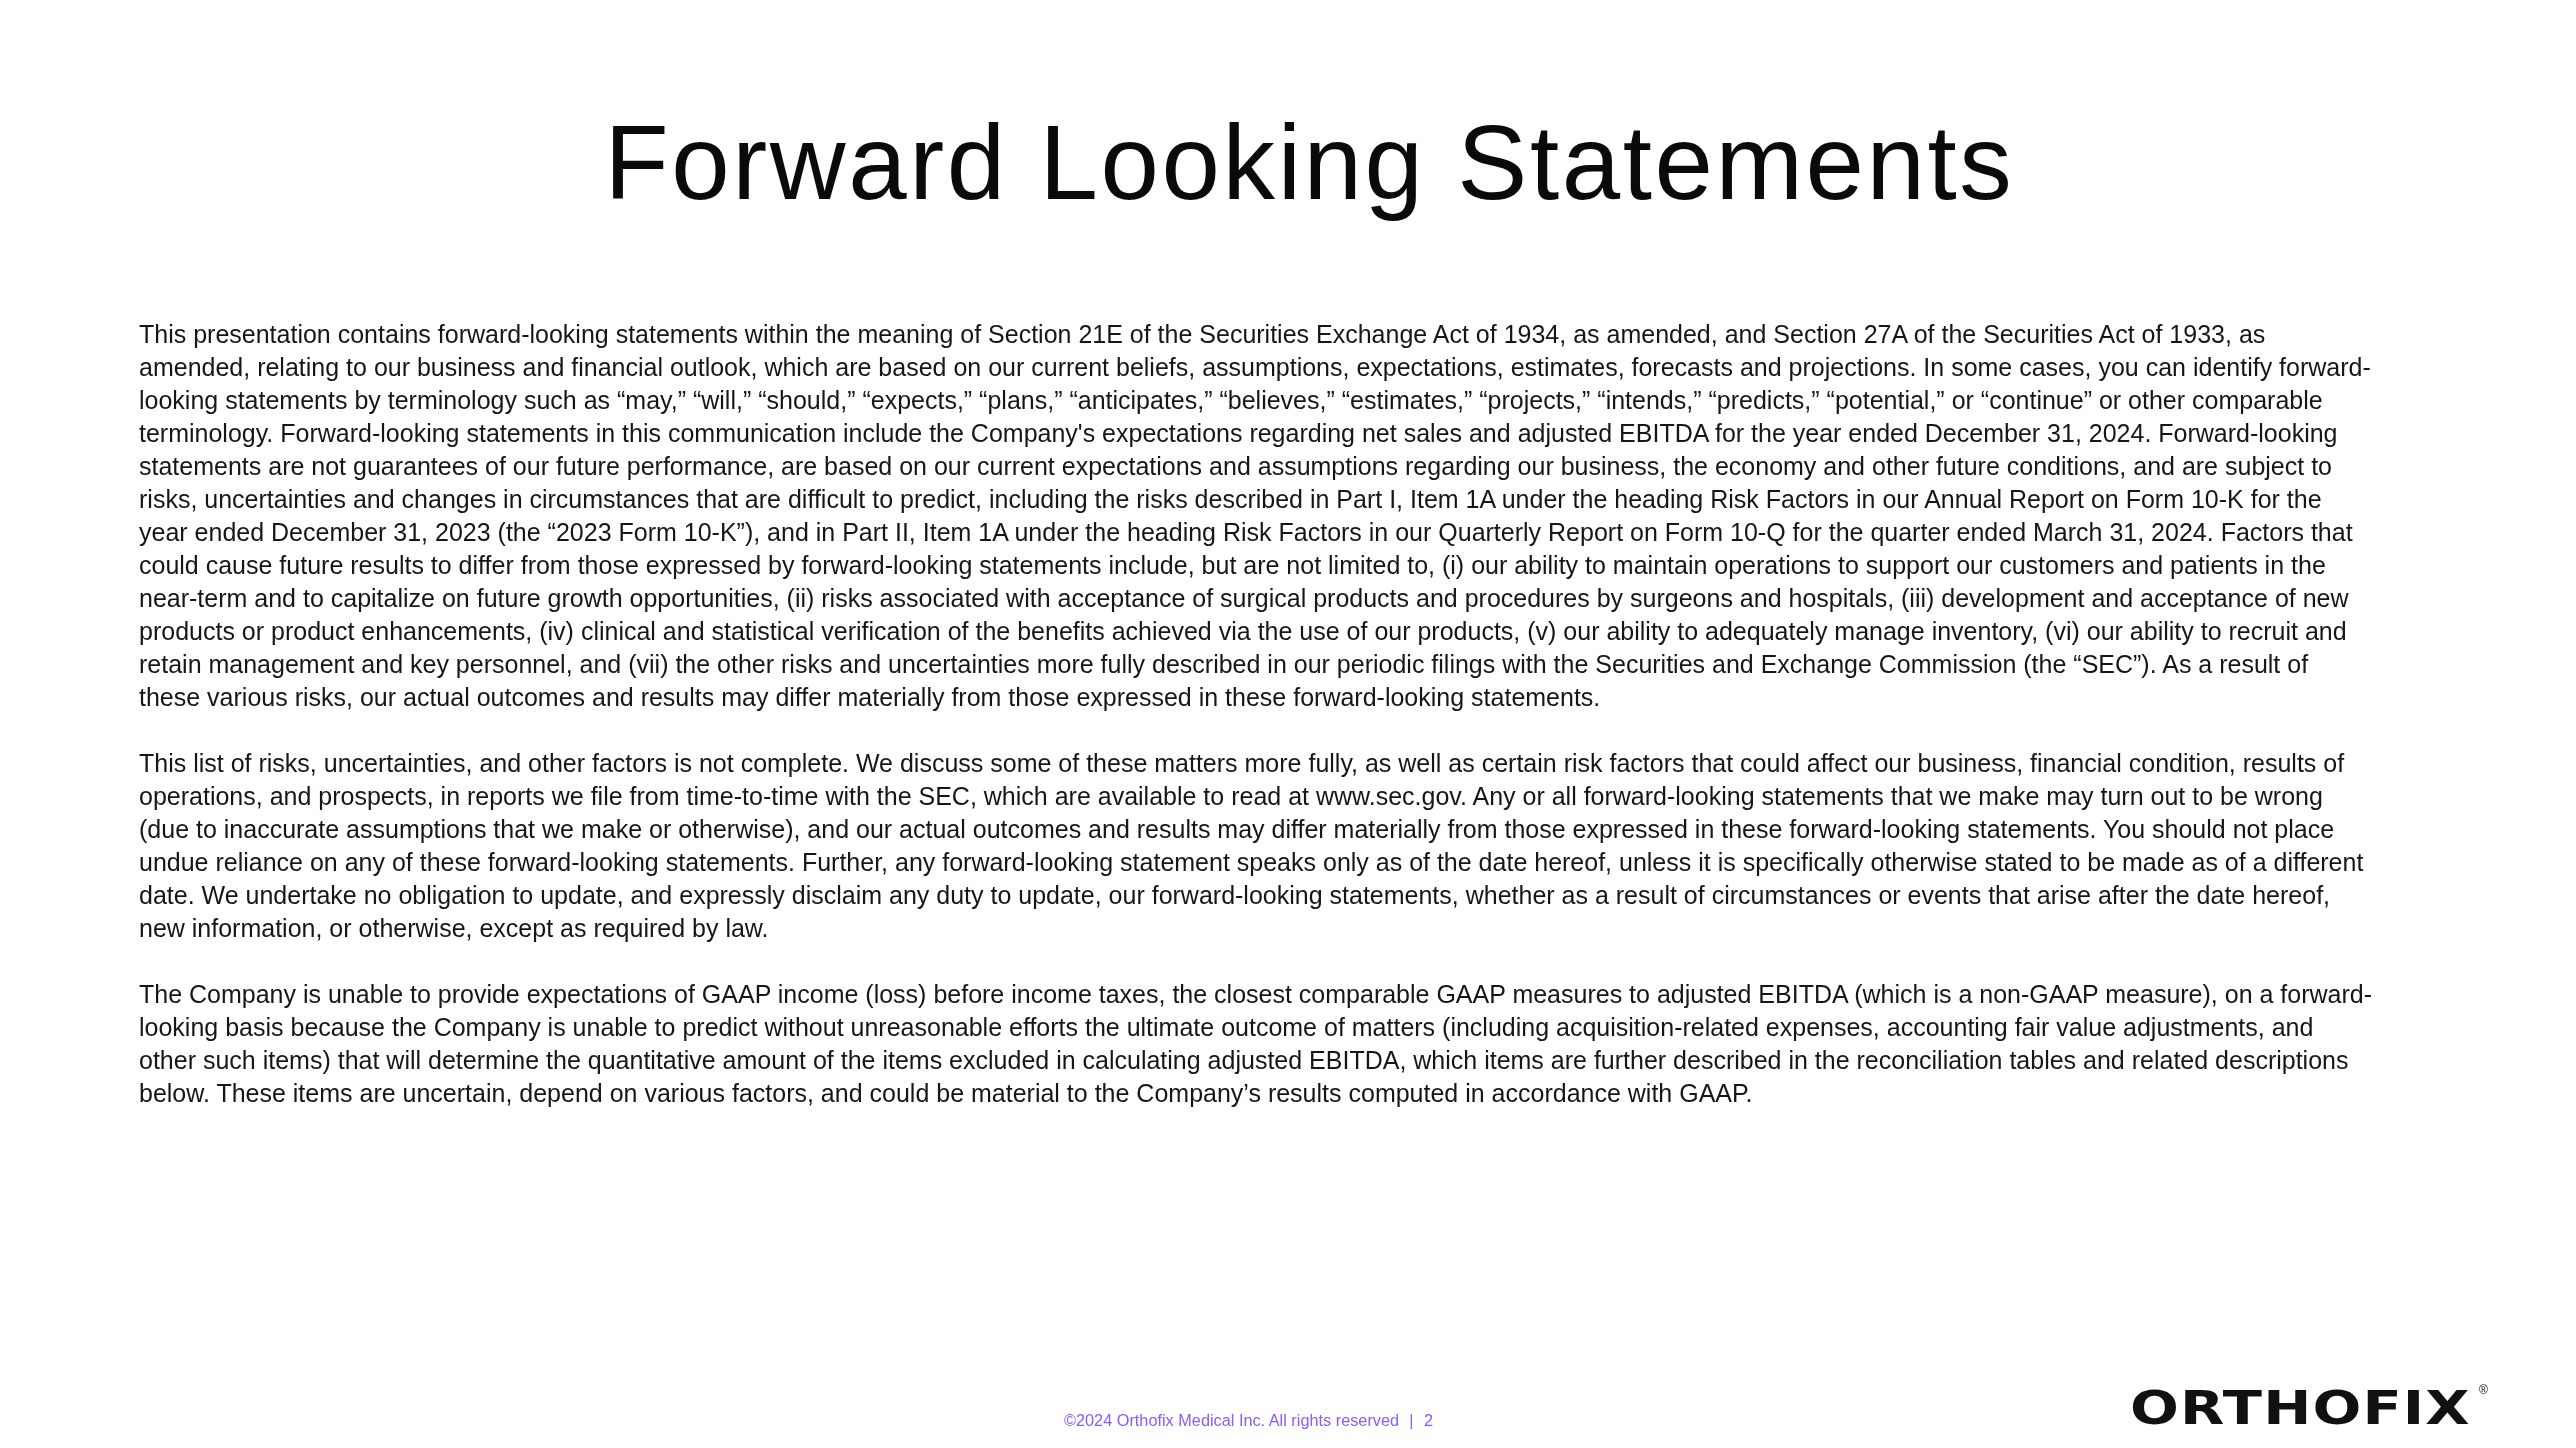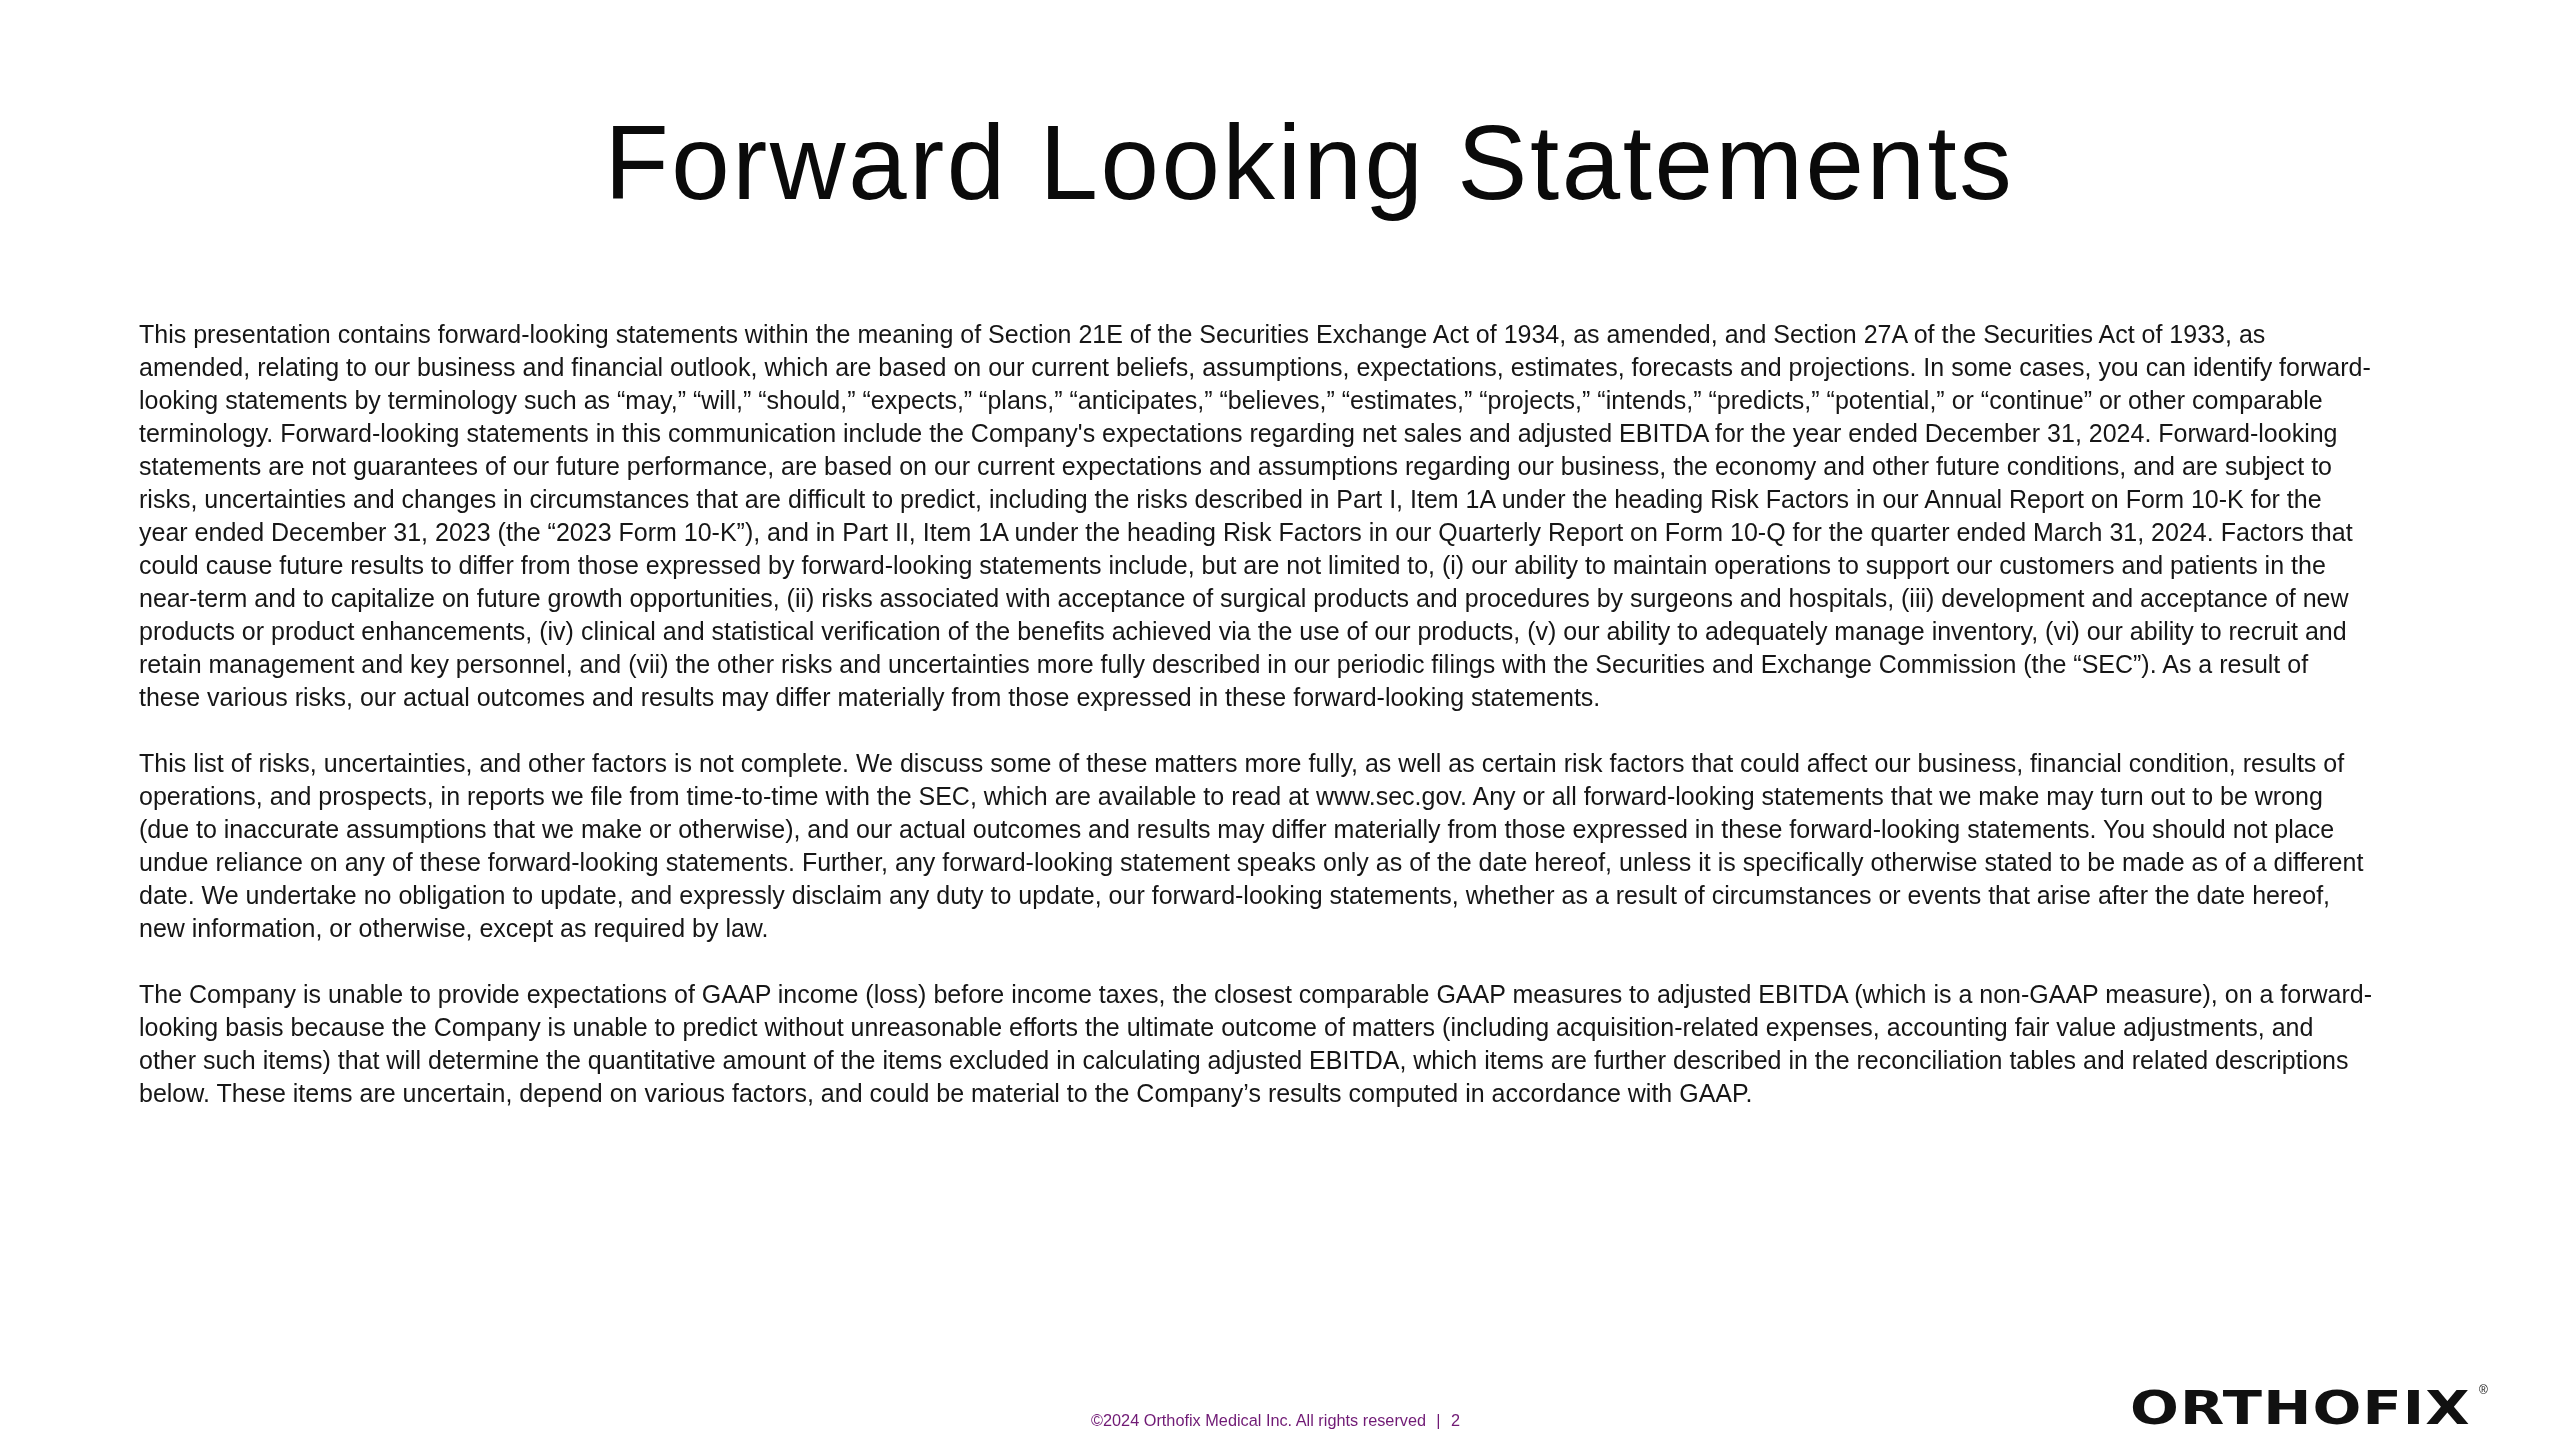--- a/index.html
+++ b/index.html
@@ -3,21 +3,21 @@
 <meta charset="utf-8">
 <style>
   html, body { margin:0; padding:0; background:#ffffff; }
   body { width:2576px; height:1449px; position:relative; overflow:hidden;
          font-family: "Liberation Sans", "DejaVu Sans", sans-serif; color:#111; }
   .title { position:absolute; top:103px; left:0; width:2619px; text-align:center;
            font-size:105px; font-weight:400; letter-spacing:2.6px; color:#0a0a0a; margin:0; }
   .body { position:absolute; left:139px; top:318px; width:2250px;
           font-size:25px; line-height:33px; color:#161616; }
   .body p { margin:0 16px 33px 0; }
-  .footer { position:absolute; top:1411px; left:1091px; font-size:16.3px; color:#701a75; }
+  .footer { position:absolute; top:1411px; left:1064px; font-size:16.3px; color:#8b5cf6; }
   .footer .sep { margin:0 10.3px; }
   .logo { position:absolute; left:2125px; top:1381px; height:52px; display:flex; align-items:center;flex-direction:column; }
   .logo .word { font-family:"DejaVu Sans", sans-serif; font-weight:bold; font-size:46px;
                 letter-spacing:0.9px; color:#111; margin-left:5.2px; transform:scaleX(1.25); transform-origin:left center; }
   .logo .reg { position:absolute; left:354px; top:1.7px; font-size:12px; color:#111; }
 </style>
 </head>
 <body>
 
 <h1 class="title">Forward Looking Statements</h1>

